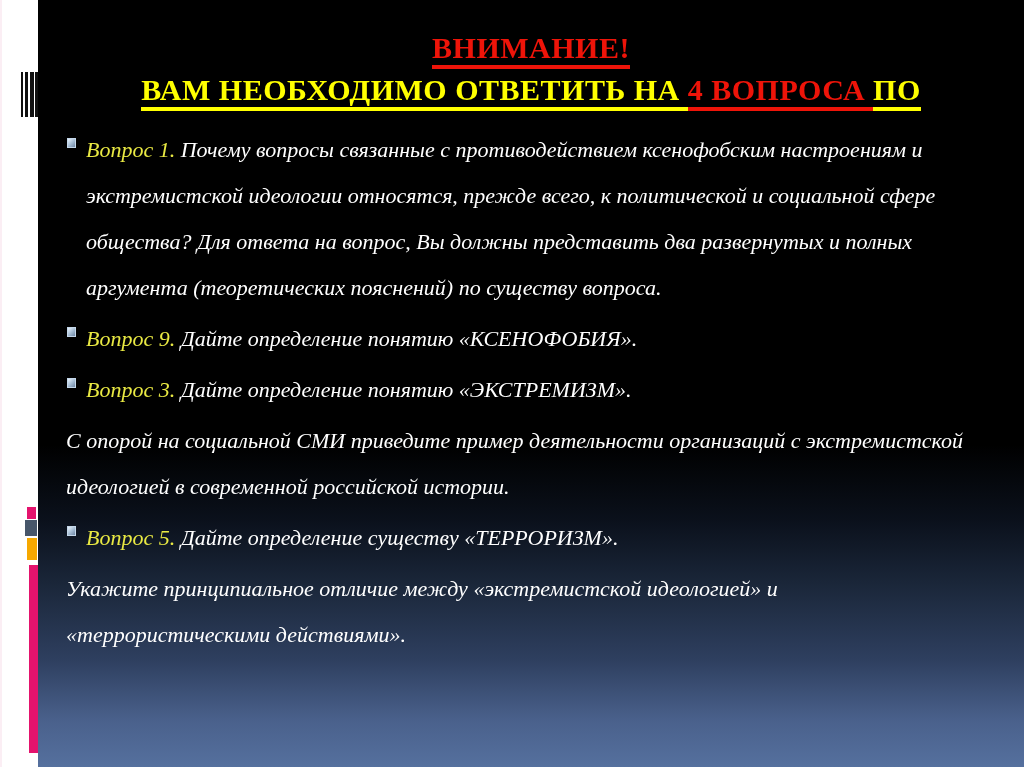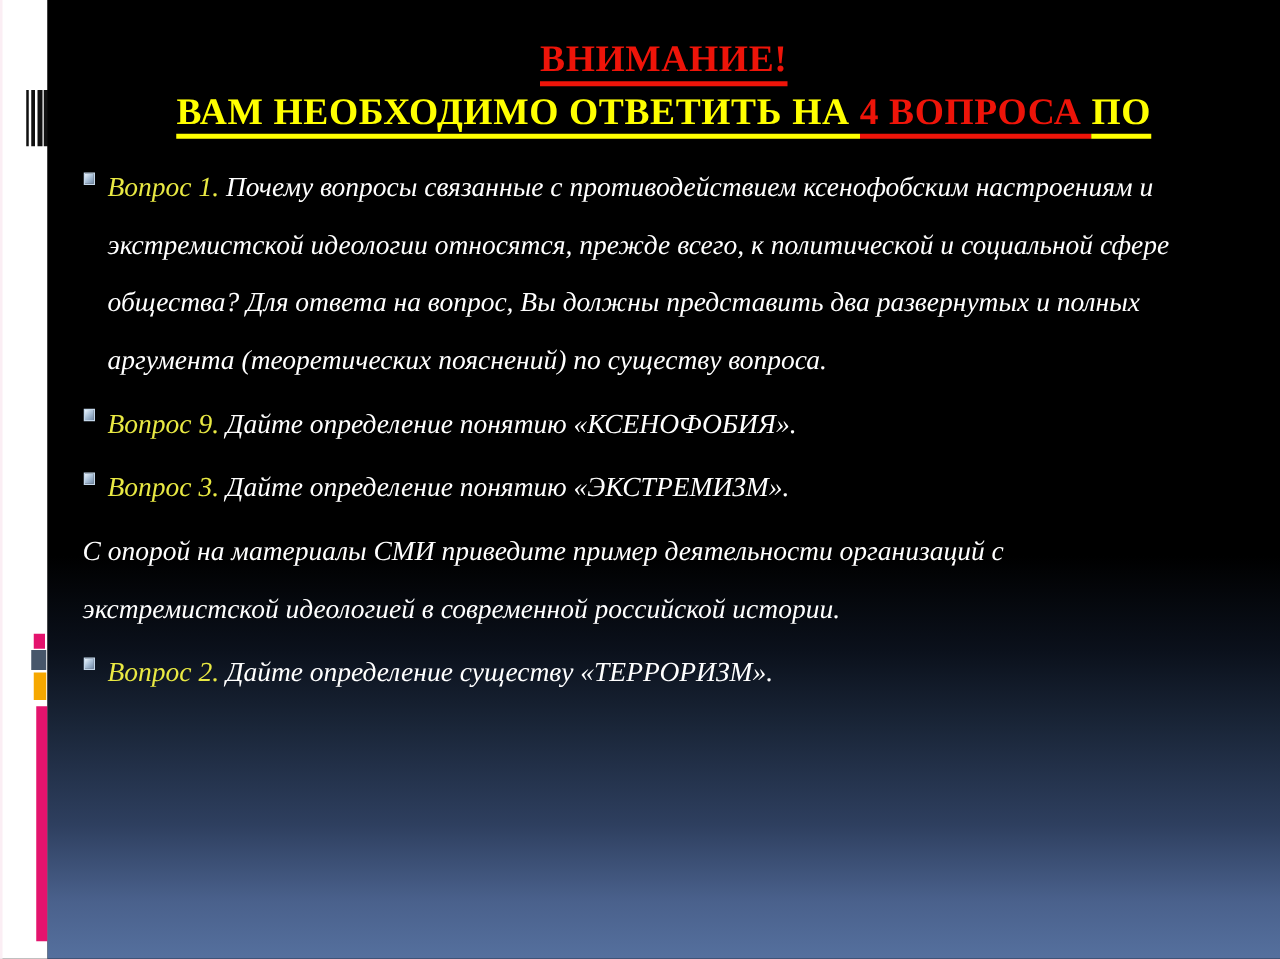--- a/index.html
+++ b/index.html
@@ -107,23 +107,26 @@
       <span class="q-label">Вопрос 9.</span><span> Дайте определение понятию «КСЕНОФОБИЯ».</span>
     </div>
 
 
     <div class="item item-bullet">
       <span class="bullet-sq"></span>
       <span class="q-label">Вопрос 3.</span><span> Дайте определение понятию «ЭКСТРЕМИЗМ».</span>
     </div>
 
     <div class="item">
-      <span>С опорой на материалы СМИ приведите пример деятельности организаций с экстремистской идеологией в современной российской истории.</span>
+      <span>С опорой на социальной СМИ приведите пример деятельности организаций с экстремистской идеологией в современной российской истории.</span>
     </div>
 
     <div class="item item-bullet">
       <span class="bullet-sq"></span>
-      <span class="q-label">Вопрос 2.</span><span> Дайте определение существу «ТЕРРОРИЗМ».</span>
+      <span class="q-label">Вопрос 5.</span><span> Дайте определение существу «ТЕРРОРИЗМ».</span>
     </div>
 
+    <div class="item">
+      <span>Укажите принципиальное отличие между «экстремистской идеологией» и «террористическими действиями».</span>
+    </div>
 
   </div>
 </div>
 
 </body></html>

